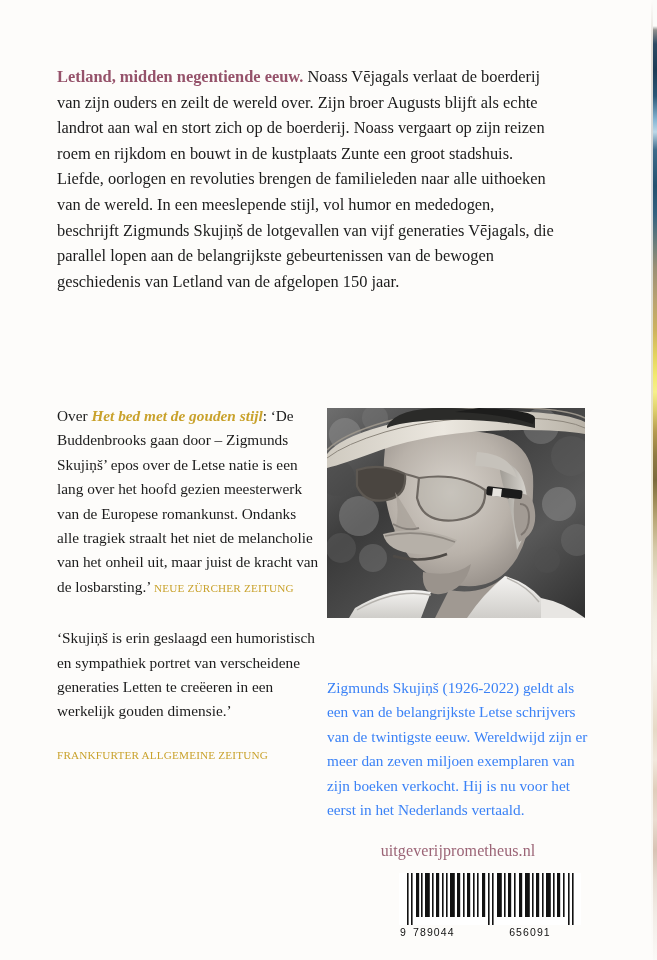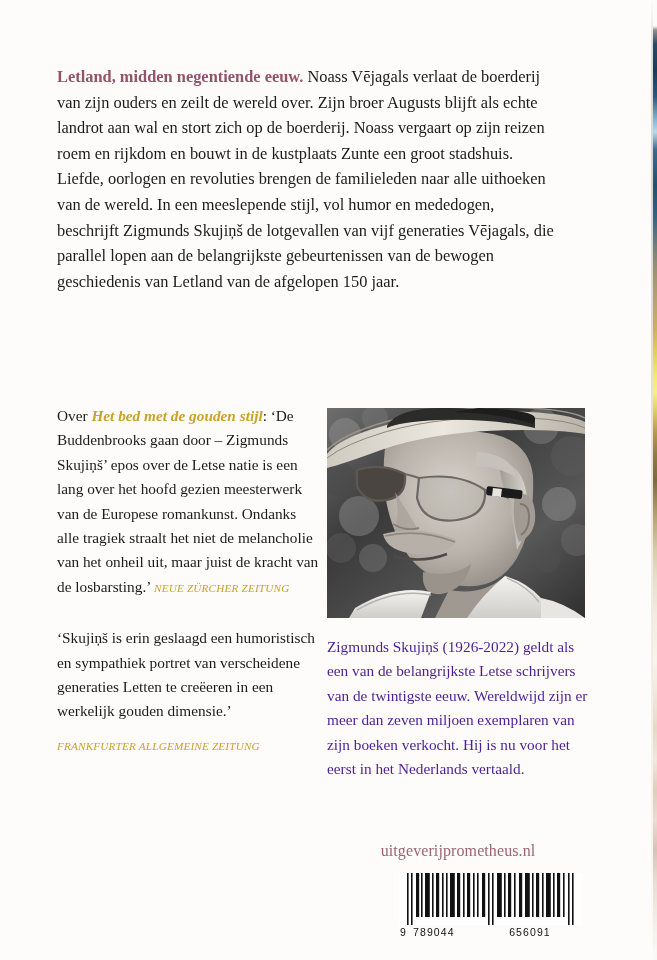--- a/index.html
+++ b/index.html
@@ -122,49 +122,48 @@
     font-style: italic;
     font-weight: bold;
   }
   .source {
     color: #c9a22c;
     font-size: 11.2px;
     letter-spacing: 0.18px;
     font-variant: small-caps;
     text-transform: uppercase;
     white-space: nowrap;
-    font-style: italic;
   }
   .source-own-line {
     display: block;
-    margin-top: 10px;
+    margin-top: 19px;
   }
 
   
   #author-photo {
     position: absolute;
     left: 327px;
     top: 408px;
     width: 258px;
     height: 210px;
     overflow: hidden;
     background: #4b4b4b;
   }
   #author-photo svg {
     display: block;
   }
 
   #bio {
     position: absolute;
     left: 327px;
-    top: 635px;
+    top: 676px;
     width: 262px;
     font-size: 15.3px;
     line-height: 24.4px;
-    color: #4c1d95;
+    color: #3b82f6;
   }
   #bio p { margin: 0; }
 
   #publisher-url {
     position: absolute;
     left: 327px;
     top: 842px;
     width: 262px;
     text-align: center;
     font-size: 16px;

